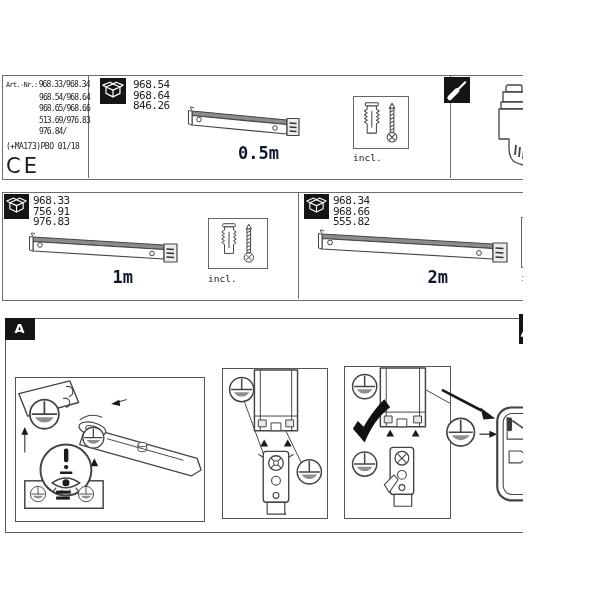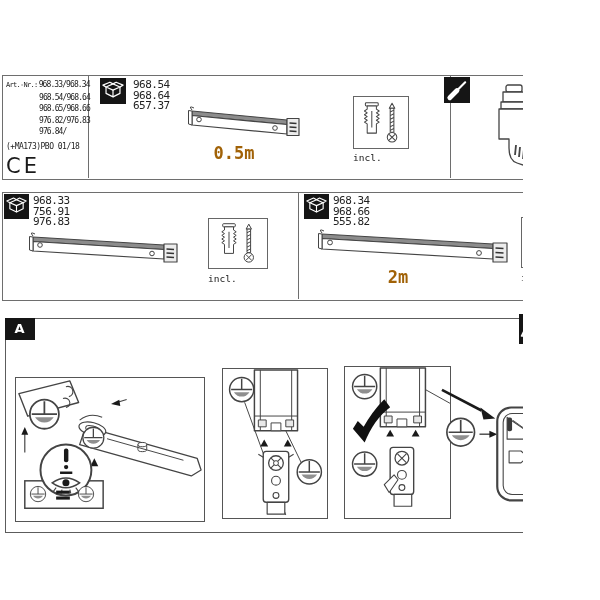--- a/index.html
+++ b/index.html
@@ -10,21 +10,21 @@
   .panel{position:absolute;border:1.3px solid #555;background:#fff;box-sizing:border-box;}
   .blackbox{background:#151515;display:flex;align-items:center;justify-content:center;}
   svg{display:block;}
   .artnr{font-size:8px;letter-spacing:-0.9px;line-height:11.5px;white-space:nowrap;}
   .artlabel{font-size:7px;letter-spacing:-0.7px;margin-right:1px;}
   .ind{padding-left:33px;}
   .rev{font-size:8px;letter-spacing:-0.5px;white-space:nowrap;}
   .ce{font-family:"DejaVu Sans","Liberation Sans",sans-serif;font-size:21px;font-weight:400;
       letter-spacing:3px;color:#1a1a1a;}
   .articles{font-size:11px;letter-spacing:-0.5px;line-height:10.5px;}
-  .lenlabel{font-weight:bold;font-size:17px;text-align:center;color:#a16207;}
+  .lenlabel{font-weight:bold;font-size:17px;text-align:right;color:#0f172a;}
   .incl-box{position:absolute;border:1.5px solid #666;background:#fff;box-sizing:border-box;
             display:flex;align-items:center;justify-content:center;}
   .incl-text{position:absolute;font-size:9.5px;text-align:left;color:#222;}
   .vdiv{position:absolute;border-left:1.3px solid #6e6e6e;}
   .a-label{position:absolute;width:30px;height:22px;background:#151515;color:#fff;
            font-family:"DejaVu Sans","Liberation Sans",sans-serif;font-weight:bold;font-size:13px;
            display:flex;align-items:center;justify-content:center;}
   .safety{position:absolute;display:flex;align-items:stretch;height:30px;}
   .safety .txt{width:32px;border:1px solid #555;background:#fff;box-sizing:border-box;
                font-family:"DejaVu Sans","Liberation Sans",sans-serif;
@@ -77,35 +77,35 @@
       </symbol>
     </defs>
   </svg>
 
   <div class="frame" style="left:2px;top:75px;width:595px;height:105px;">
 
     <div class="abs" style="left:0;top:0;width:86px;height:102px;border-right:1.3px solid #6e6e6e;padding:3px 0 0 3px;box-sizing:border-box;">
       <div class="artnr"><span class="artlabel">Art.-Nr.:</span><span>968.33/968.34</span></div>
       <div class="artnr ind">968.54/968.64</div>
       <div class="artnr ind">968.65/968.66</div>
-      <div class="artnr ind">976.82/976.83</div>
+      <div class="artnr ind">513.69/976.83</div>
       <div class="artnr ind">976.84/</div>
       <div class="rev abs" style="left:3px;top:66px;text-align:center;">(+MA173)PBO 01/18</div>
       <div class="ce abs" style="left:3px;top:78px;">CE</div>
     </div>
 
     <div class="pkg-badge" style="left:97px;top:2px;width:26px;height:26px;">
       <svg width="22" height="22" viewBox="0 0 24 24">
           <use href="#pkg"></use>
         </svg>
     </div>
     <div class="articles abs" style="left:130px;top:4px;">
       <div>968.54</div>
       <div>968.64</div>
-      <div>657.37</div>
+      <div>846.26</div>
     </div>
     <svg class="abs" style="left:183px;top:25px;" width="118" height="42" viewBox="0 0 118 42">
       <g stroke="#444" stroke-linejoin="round">
         <path d="M6 9 Q2 4 8 7" fill="none" stroke-width="1"></path>
         <path d="M6 10 L101 19 L101 23.5 L6 14.5 Z" fill="#8c8c8c" stroke-width="1"></path>
         <path d="M6 14.5 L101 23.5 L101 33 L6 24 Z" fill="#fff" stroke-width="1.2"></path>
         <path d="M2.5 9.5 L6 10 L6 24 L2.5 23 Z" fill="#fff" stroke-width="1"></path>
         <circle cx="13" cy="18.5" r="2.3" fill="#fff" stroke-width="1"></circle>
         <circle cx="89" cy="27" r="2.3" fill="#fff" stroke-width="1"></circle>
         <rect x="101" y="17.5" width="12" height="17" fill="#ececec" stroke-width="1.2"></rect>
@@ -189,20 +189,21 @@
         <circle cx="12" cy="16" r="2.3" fill="#fff" stroke-width="1"></circle>
         <circle cx="124" cy="24.5" r="2.3" fill="#fff" stroke-width="1"></circle>
         <rect x="136" y="15" width="13" height="18" fill="#ececec" stroke-width="1.2"></rect>
         <g stroke="#333" stroke-width="1.6">
           <line x1="138.5" y1="20" x2="146" y2="20.5"></line>
             <line x1="138.5" y1="24" x2="146" y2="24.5"></line>
             <line x1="138.5" y1="28" x2="146" y2="28.5"></line>
         </g>
       </g>
     </svg>
+    <div class="lenlabel abs" style="left:40px;top:74px;width:90px;">1m</div>
     <div class="incl-box" style="left:205px;top:25px;width:60px;height:51px;">
       <svg width="50" height="45" viewBox="0 0 54 50">
           <use href="#fix"></use>
         </svg>
     </div>
     <div class="incl-text abs" style="left:205px;top:80px;width:60px;">incl.</div>
 
     <div class="pkg-badge" style="left:301px;top:1px;width:25px;height:25px;">
       <svg width="21" height="21" viewBox="0 0 24 24">
           <use href="#pkg"></use>

